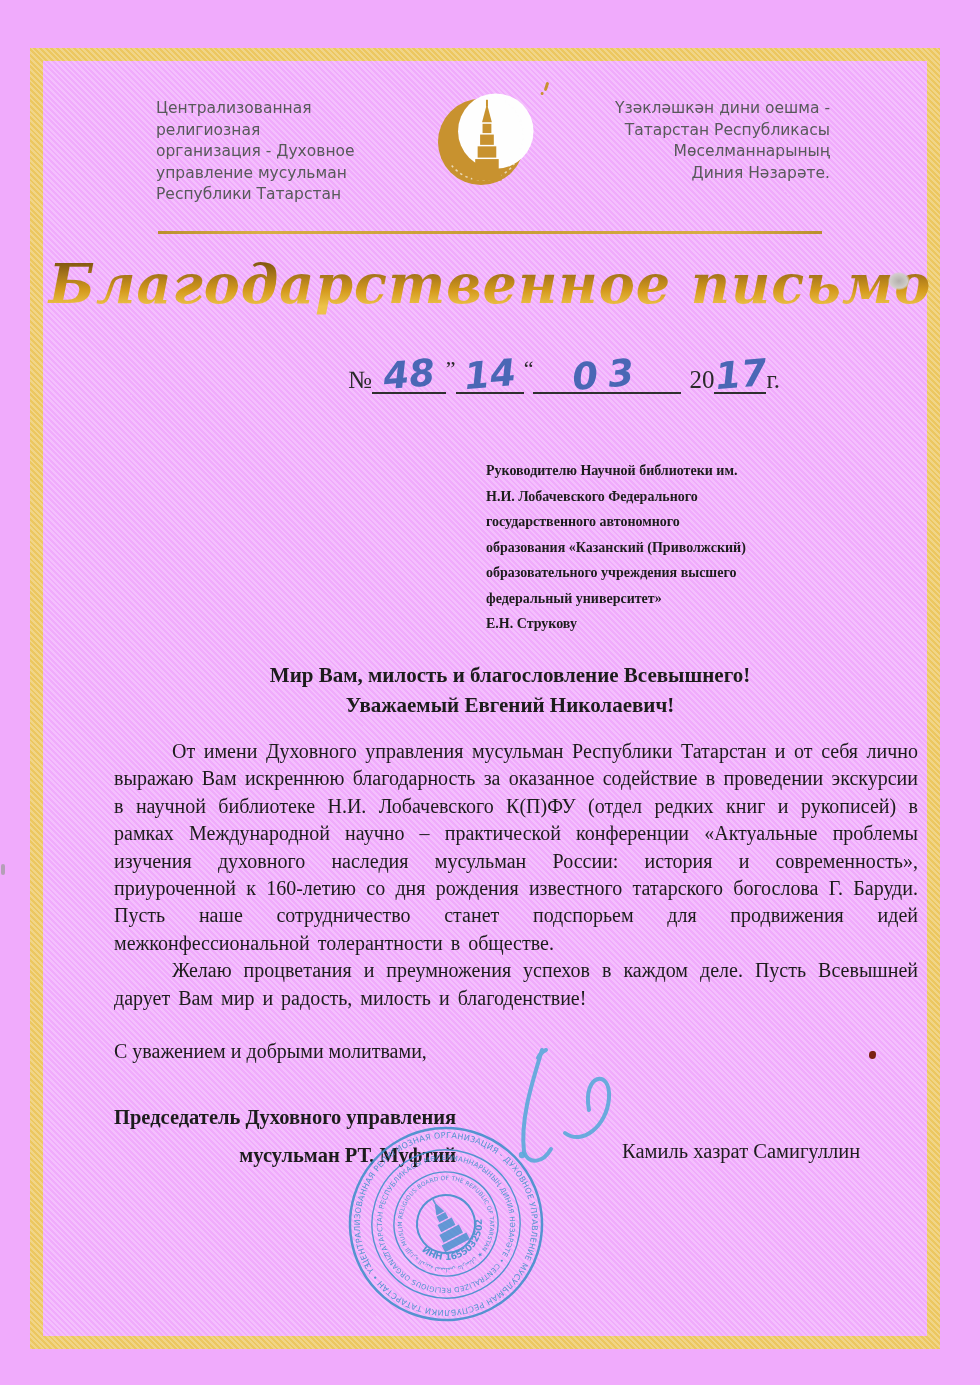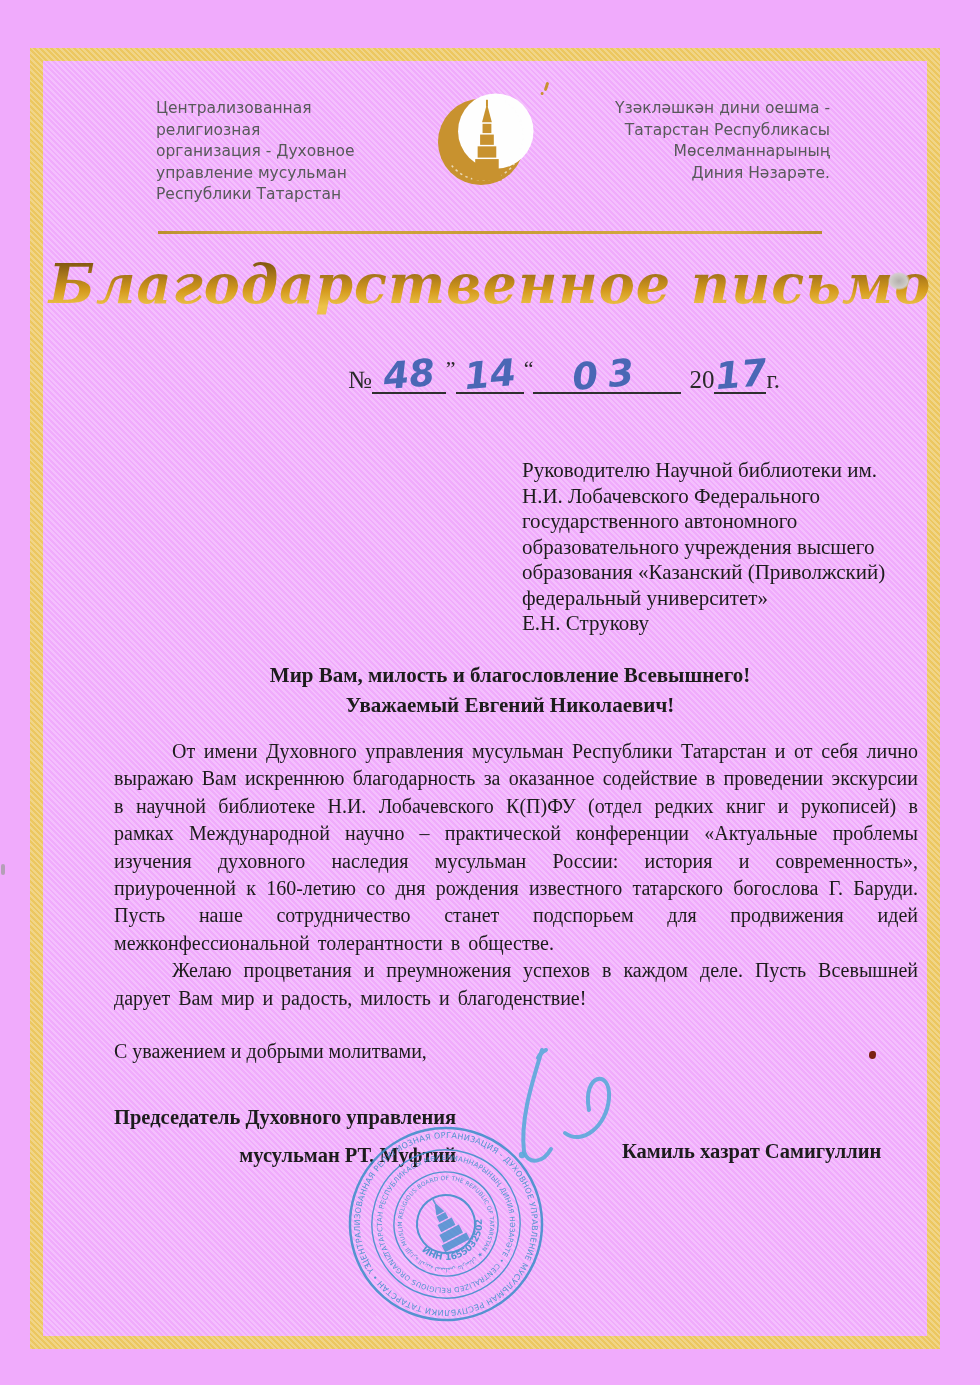--- a/index.html
+++ b/index.html
@@ -53,36 +53,36 @@
   .blank { display:inline-block; border-bottom:2px solid #2f2f2f; text-align:center; height:38px; vertical-align:bottom; }
   .hand {
     font-family:"DejaVu Sans", sans-serif; font-style:italic; font-weight:bold;
     color:#4a67b5; font-size:37px; line-height:30px; display:inline-block;
     transform:rotate(-5deg) translateY(4px);
   }
   .q { font-size:22px; vertical-align:top; color:#2a2a2a; }
 
   
   .addressee { position:absolute; left:486px; top:458px; width:430px;
-    font-weight:normal; font-size:21px; line-height:25.5px;margin-left:36px; }
+    font-weight:bold; font-size:14px; line-height:25.5px; }
 
   
   .salutation { position:absolute; left:40px; top:660px; width:940px; text-align:center;
     font-weight:bold; font-size:21px; line-height:30px; }
 
   
   .body-text { position:absolute; left:114px; top:738px; width:804px;
     font-size:20px; line-height:27.4px; text-align:justify; word-spacing:3px; }
   .body-text p { text-indent:58px; }
 
   .closing { position:absolute; left:114px; top:1040px; font-size:20px; }
 
   .sig-left { position:absolute; left:114px; top:1098px; font-weight:bold;
     font-size:20.5px; line-height:38px;text-align:right; }
-  .sig-right { position:absolute; left:622px; top:1140px; width:300px; font-weight:bold;
+  .sig-right { position:absolute; left:622px; top:1140px; width:300px; font-weight:normal;
     font-size:20.5px; }
 
   .stamp { position:absolute; left:326px; top:1104px; width:240px; height:240px;
     transform:rotate(-28deg); opacity:.88; }
   .stamp text { font-family:"DejaVu Sans", sans-serif; fill:#3f8fca; }
   .autograph { position:absolute; left:470px; top:1038px; width:160px; height:140px; }
 
   .smudge { position:absolute; left:888px; top:272px; width:22px; height:18px;
     background:radial-gradient(ellipse at center, #b3afab 0%, #cfccc8 55%, transparent 75%);
     border-radius:50%; }
@@ -133,22 +133,22 @@
   <div class="letter-title">Благодарственное письмо</div>
 
   <div class="ref-line">
     <span class="printed">№</span><span class="blank" style="width:74px"><span class="hand">48</span></span><span class="q">”</span><span class="blank" style="width:68px"><span class="hand">14</span></span><span class="q">“</span><span class="blank" style="width:148px"><span class="hand" style="letter-spacing:10px">03</span></span><span class="printed" style="margin-left:8px">20</span><span class="blank" style="width:52px"><span class="hand">17</span></span><span class="printed">г.</span>
   </div>
 
   <div class="addressee">
     <div>Руководителю Научной библиотеки им.</div>
     <div>Н.И. Лобачевского Федерального</div>
     <div>государственного автономного</div>
+    <div>образования «Казанский (Приволжский)</div>
     <div>образовательного учреждения высшего</div>
-    <div>образования «Казанский (Приволжский)</div>
     <div>федеральный университет»</div>
     <div>Е.Н. Струкову</div>
   </div>
 
   <div class="salutation">
     <div>Мир Вам, милость и благословление Всевышнего!</div>
     <div>Уважаемый Евгений Николаевич!</div>
   </div>
 
   <div class="body-text">

